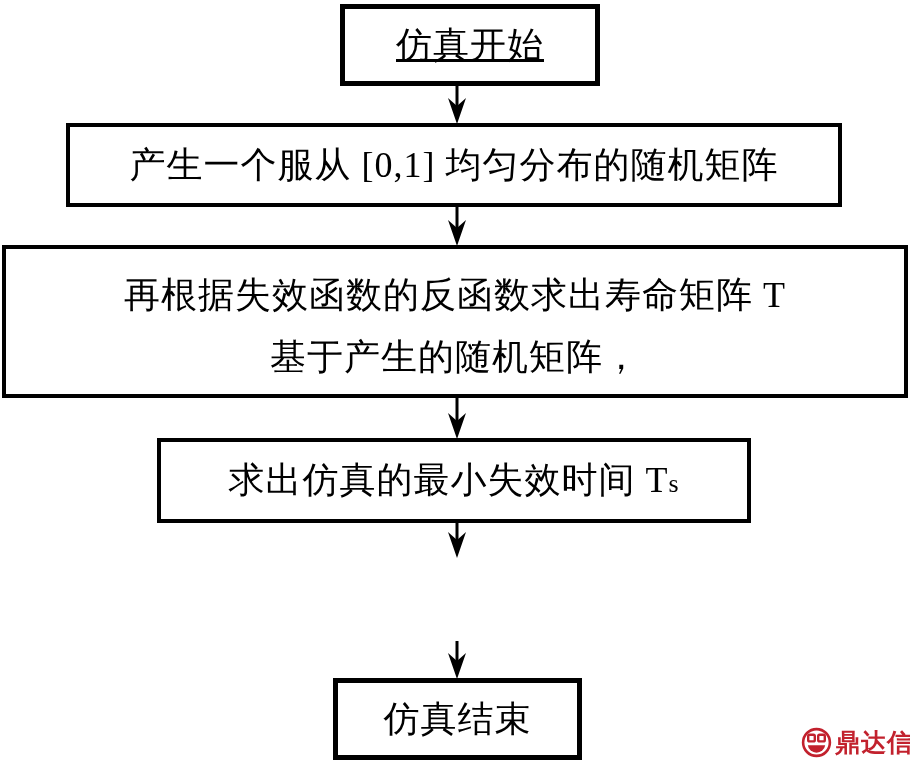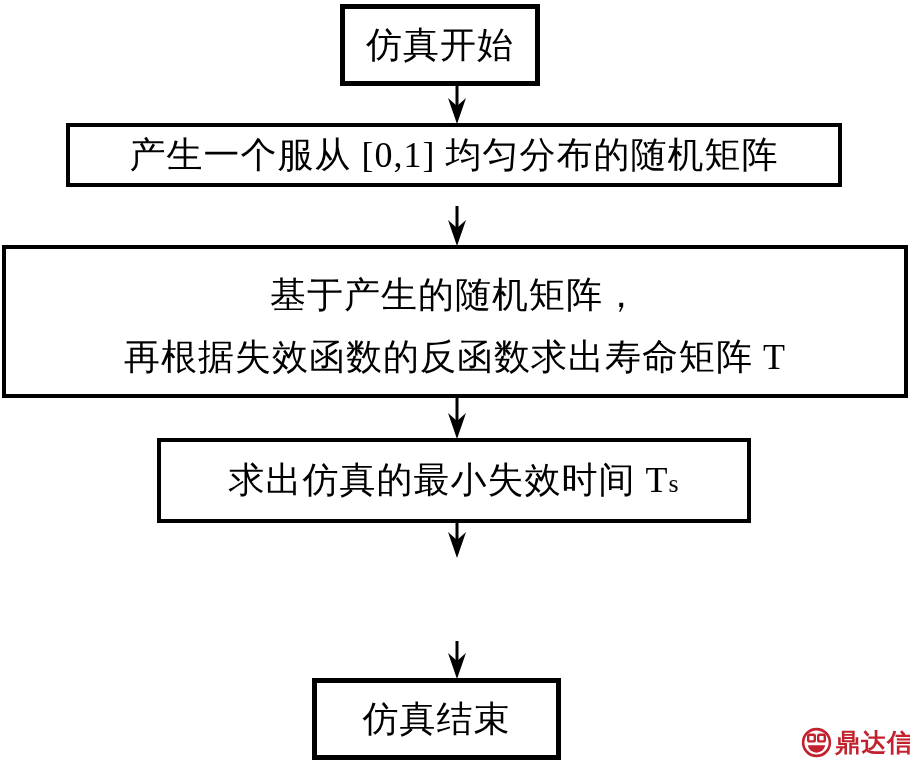--- a/index.html
+++ b/index.html
@@ -20,27 +20,27 @@
     flex-direction: column;
     align-items: center;
     justify-content: center;
     text-align: center;
     color: #000000;
     font-size: 36px;
     letter-spacing: 1px;
     line-height: 1.3;
   }
   .flow-node.thick { border-width: 5px; }
-  .node-start   { left: 340px; top: 4px;   width: 200px; height: 82px; }
-  .node-random  { left: 66px;  top: 123px; width: 776px; height: 64px; }
+  .node-start   { left: 340px; top: 4px;   width: 260px; height: 82px; text-decoration: underline; }
+  .node-random  { left: 66px;  top: 123px; width: 776px; height: 84px; }
   .node-life    { left: 2px;   top: 245px; width: 906px; height: 153px; padding-top: 8px; }
   .node-life .line { line-height: 62px; white-space: nowrap; }
   .node-minfail { left: 157px; top: 438px; width: 594px; height: 85px; font-family: Liberation Serif, serif; }
   .node-output  { left: 200px; top: 557px; width: 510px; height: 85px; }
-  .node-end     { left: 312px; top: 678px; width: 249px; height: 82px; }
+  .node-end     { left: 333px; top: 678px; width: 249px; height: 82px; }
   .sub-s { font-size: 0.72em; }
   .label-inline { white-space: nowrap; }
   .arrow {
     position: absolute;
     left: 444px;
     width: 26px;
     display: block;
   }
   .a1 { top: 86px; }
   .a2 { top: 206px; }
@@ -81,22 +81,22 @@
   <div class="flow-node node-random">
     <span>产生一个服从 [0,1] 均匀分布的随机矩阵</span>
   </div>
 
   <svg class="arrow a2" width="26" height="40" viewBox="0 0 26 40">
     <line x1="13" y1="0" x2="13" y2="24" stroke="#000" stroke-width="3"></line>
     <polygon points="4,14 13,40 22,14 13,22" fill="#000"></polygon>
   </svg>
 
   <div class="flow-node node-life">
+    <span class="line">再根据失效函数的反函数求出寿命矩阵 T</span>
     <span class="line">基于产生的随机矩阵，</span>
-    <span class="line">再根据失效函数的反函数求出寿命矩阵 T</span>
   </div>
 
   <svg class="arrow a3" width="26" height="42" viewBox="0 0 26 42">
     <line x1="13" y1="0" x2="13" y2="26" stroke="#000" stroke-width="3"></line>
     <polygon points="4,16 13,42 22,16 13,24" fill="#000"></polygon>
   </svg>
 
   <div class="flow-node node-minfail">
     <span class="label-inline"><span>求出仿真的最小失效时间 T</span><span class="sub-s">s</span></span>
   </div>

